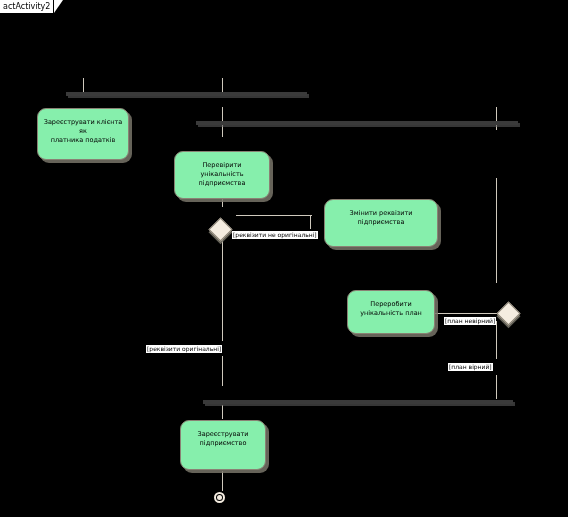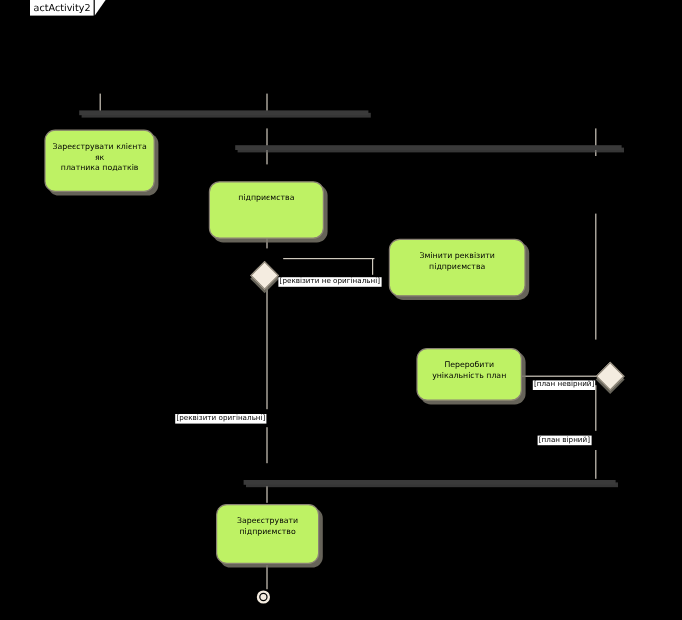--- a/index.html
+++ b/index.html
@@ -12,21 +12,21 @@
     height: 517px;
     font-family: "DejaVu Sans", sans-serif;
     overflow: hidden;
     position: relative;
   }
 
   
   #tab-strip {
     position: absolute;
     left: 0; top: 0;
-    width: 516px; height: 14px; margin-left: 25px;
+    width: 516px; height: 14px;
   }
   .tab {
     position: absolute;
     left: 0; top: 0;
     height: 13px;
     background: #ffffff;
     color: #000000;
     font-size: 8px;
     line-height: 13px;
     padding: 0 3px 0 3px;
@@ -45,21 +45,21 @@
   #canvas {
     position: absolute;
     left: 0; top: 14px;
     width: 568px; height: 503px;
     background: #000000;
   }
 
   
   .activity {
     position: absolute;
-    background: #bef264;
+    background: #86efac;
     border: 1px solid #8a8274;
     border-radius: 9px;
     box-sizing: border-box;
     box-shadow: 3px 3px 0 0 rgba(120,116,105,0.85);
     display: flex;
     align-items: flex-start;
     justify-content: center;
     text-align: center;
     color: #000000;
     font-size: 6.5px;
@@ -157,20 +157,21 @@
 
   <div class="activity" style="left:37px; top:94px; width:92px; height:52px;">
     <div>
       <span>Зареєструвати клієнта як</span>
       <span>платника податків</span>
     </div>
   </div>
 
   <div class="activity" style="left:174px; top:137px; width:96px; height:48px;">
     <div>
+      <span>Перевірити унікальність</span>
       <span>підприємства</span>
     </div>
   </div>
 
   <div class="activity" style="left:324px; top:185px; width:114px; height:48px;">
     <div>
       <span>Змінити реквізити</span>
       <span>підприємства</span>
     </div>
   </div>

